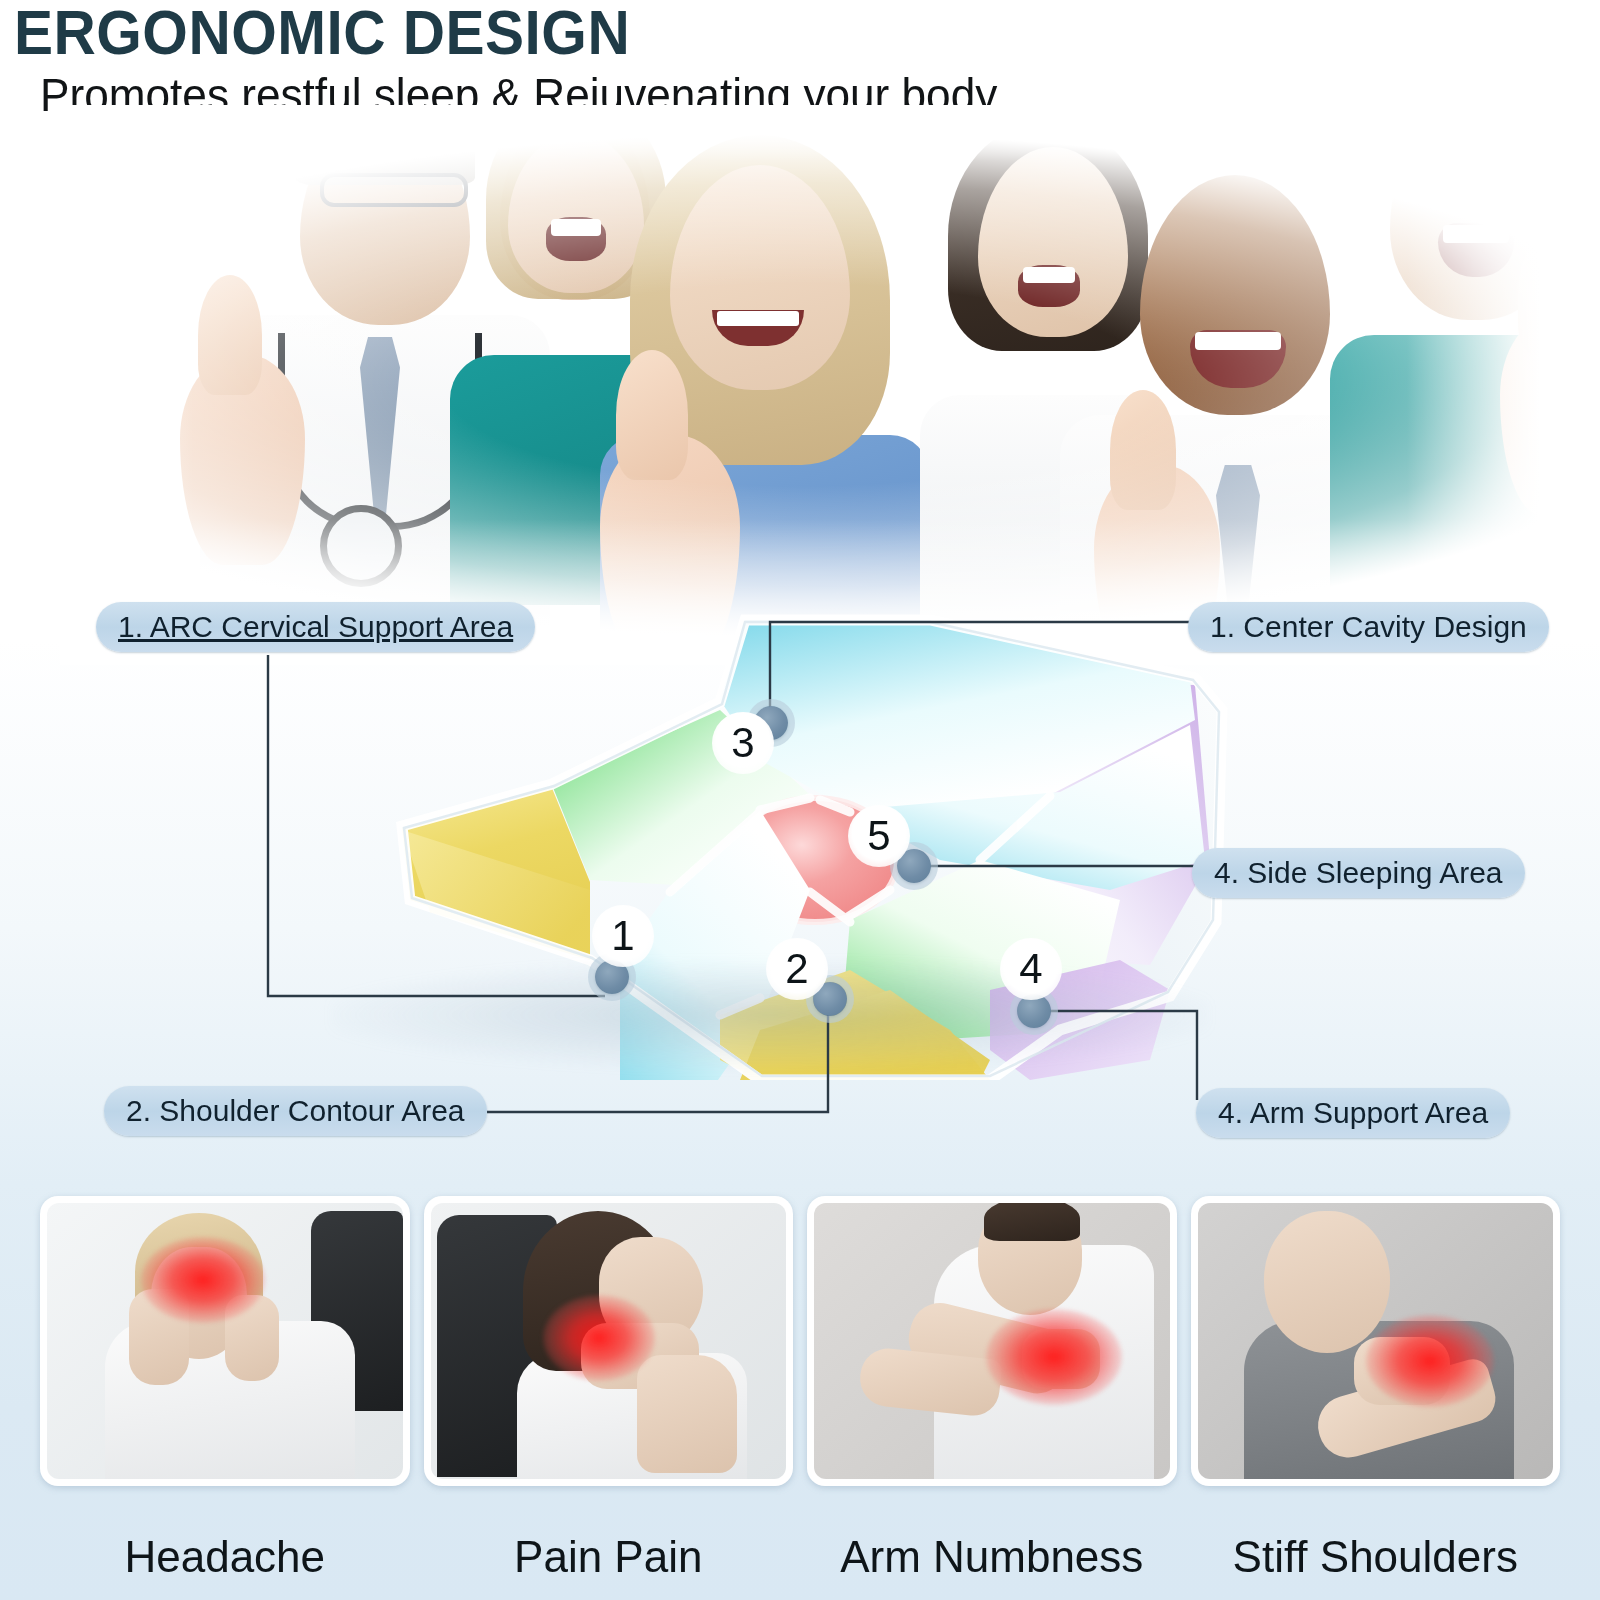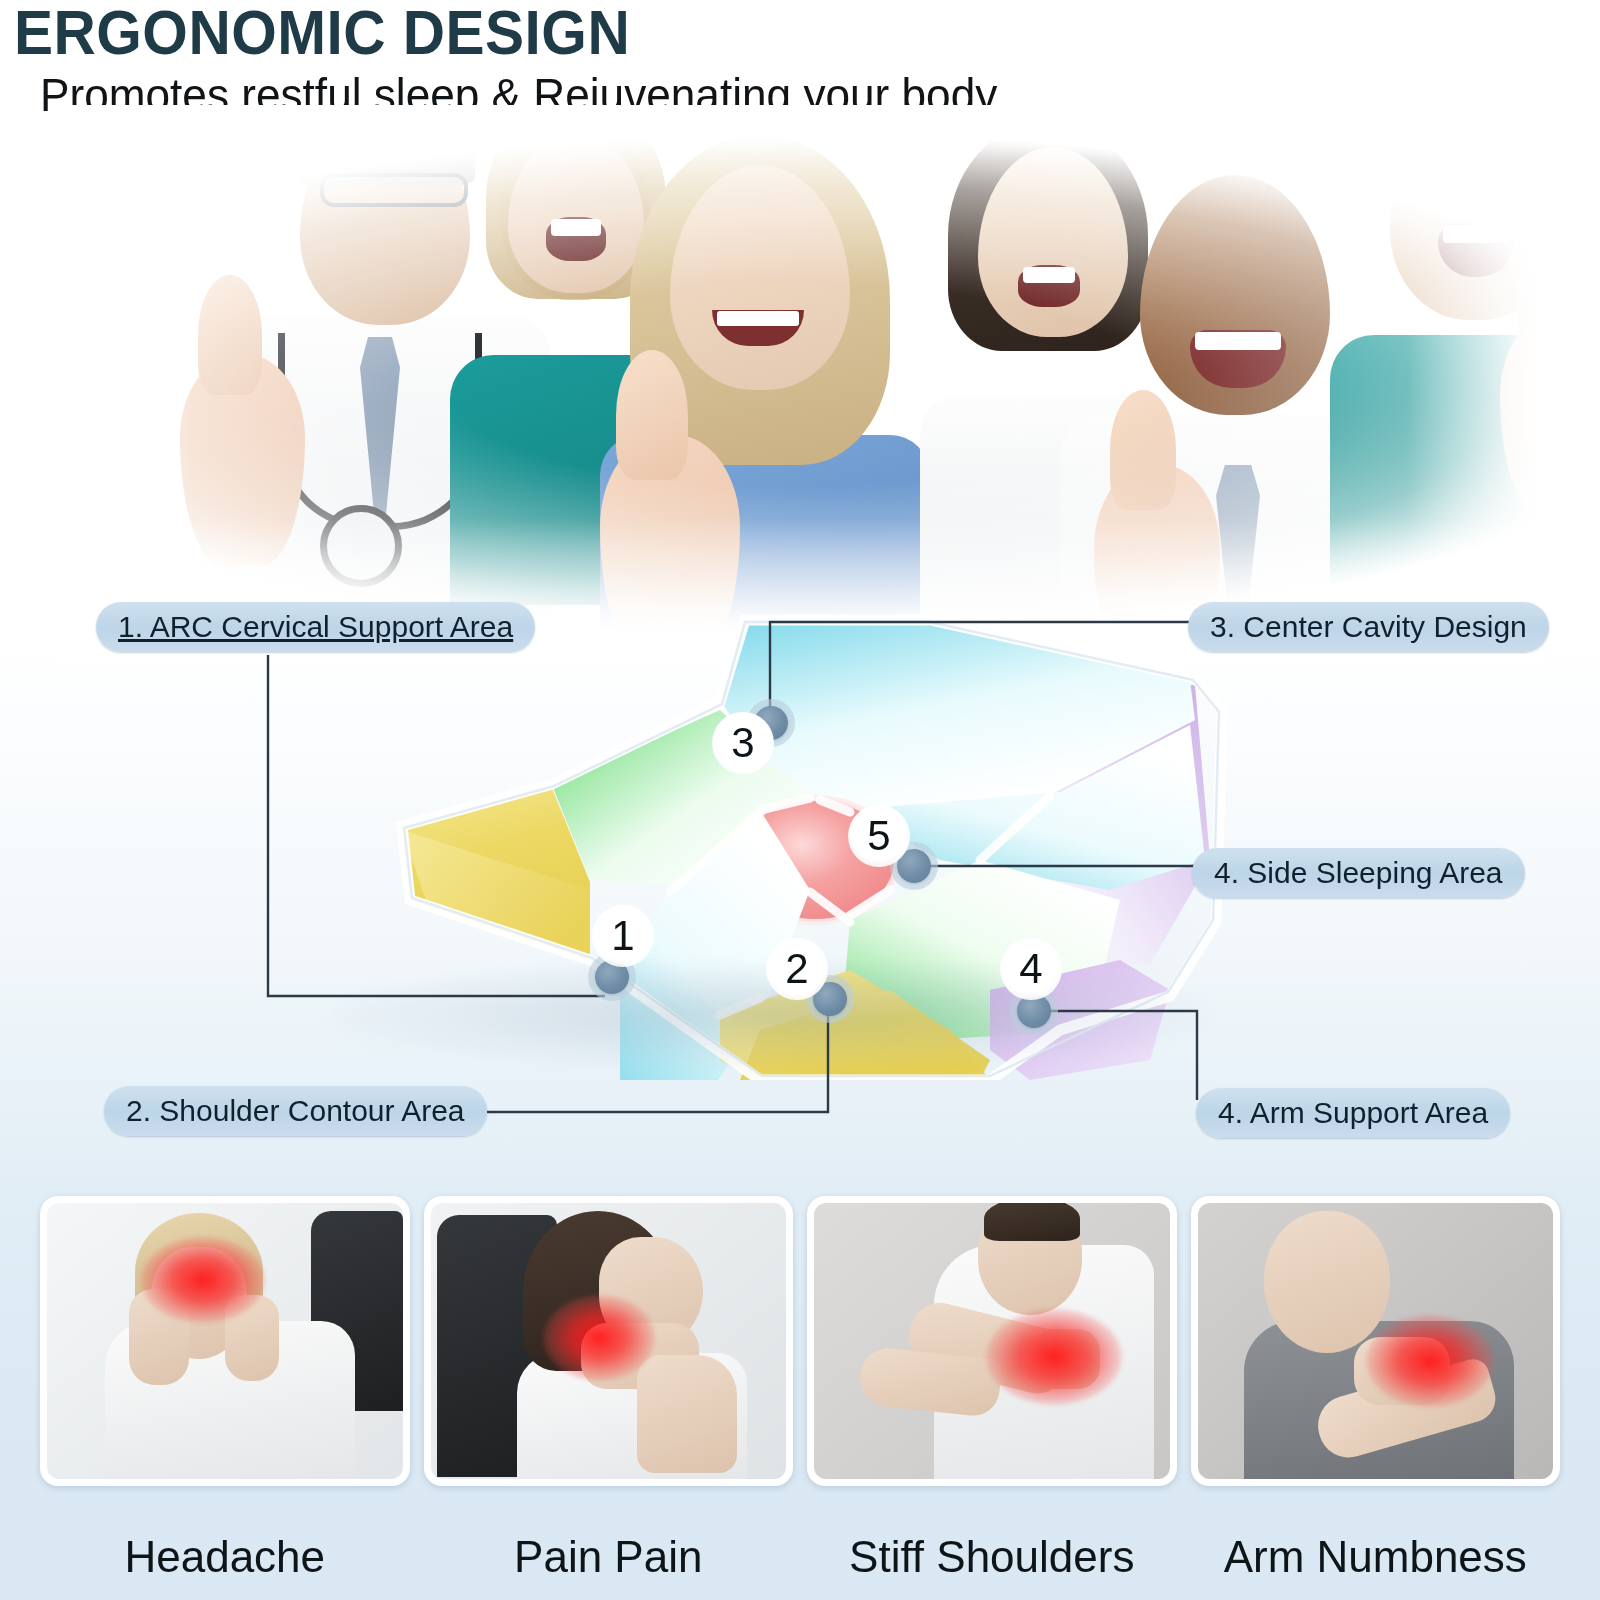--- a/index.html
+++ b/index.html
@@ -268,21 +268,21 @@
     <polyline points="770,722 770,622 1192,622"></polyline>
 
     <polyline points="915,866 1196,866"></polyline>
 
     <polyline points="828,999 828,1112 487,1112"></polyline>
 
     <polyline points="1036,1011 1197,1011 1197,1100"></polyline>
   </svg>
 
   <div class="pill" style="left:96px;top:602px;text-decoration:underline;">1. ARC Cervical Support Area</div>
-  <div class="pill" style="left:1188px;top:602px;">3. Center Cavity Design</div>
+  <div class="pill" style="left:1188px;top:602px;">1. Center Cavity Design</div>
   <div class="pill" style="left:1192px;top:848px;">4. Side Sleeping Area</div>
   <div class="pill" style="left:104px;top:1086px;text-align:center;">2. Shoulder Contour Area</div>
   <div class="pill" style="left:1196px;top:1088px;">4. Arm Support Area</div>
 
   <div class="marker" style="left:595px;top:960px;"></div>
   <div class="numbadge" style="left:592px;top:905px;">1</div>
 
   <div class="marker" style="left:813px;top:982px;"></div>
   <div class="numbadge" style="left:766px;top:938px;">2</div>
 
@@ -340,17 +340,17 @@
         <div class="skin" style="left:118px;top:176px;width:180px;height:62px;border-radius:30px 16px 24px 30px;transform:rotate(-16deg);"></div>
         <div class="skin" style="left:156px;top:134px;width:96px;height:68px;border-radius:26px;"></div>
         <div class="pain" style="left:168px;top:112px;width:128px;height:92px;"></div>
       </div>
     </div>
   </div>
 
   <div class="captions">
     <div class="cap">Headache</div>
     <div class="cap">Pain Pain</div>
+    <div class="cap">Arm Numbness</div>
     <div class="cap">Stiff Shoulders</div>
-    <div class="cap">Arm Numbness</div>
   </div>
 
 </div>
 
 </body></html>

